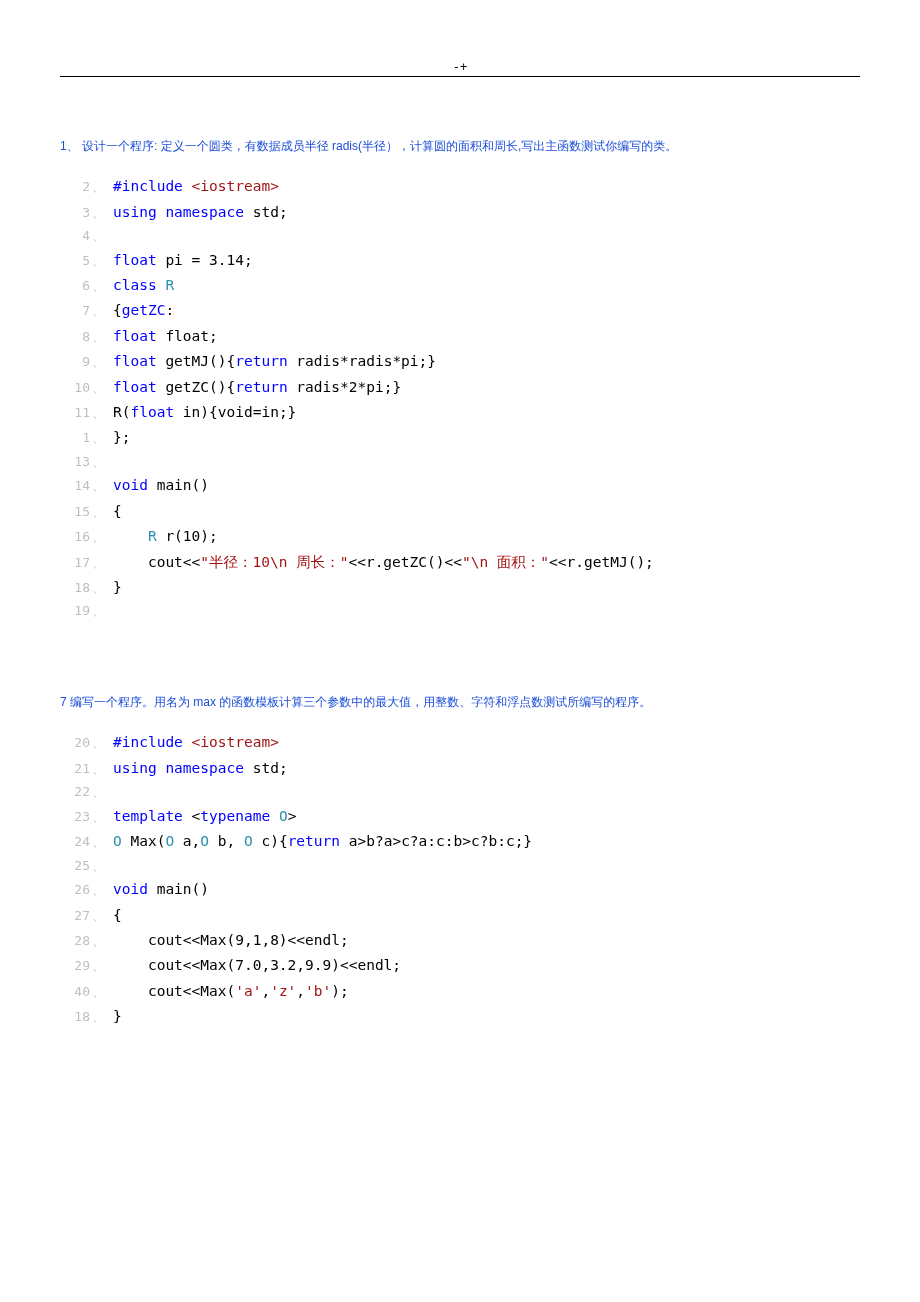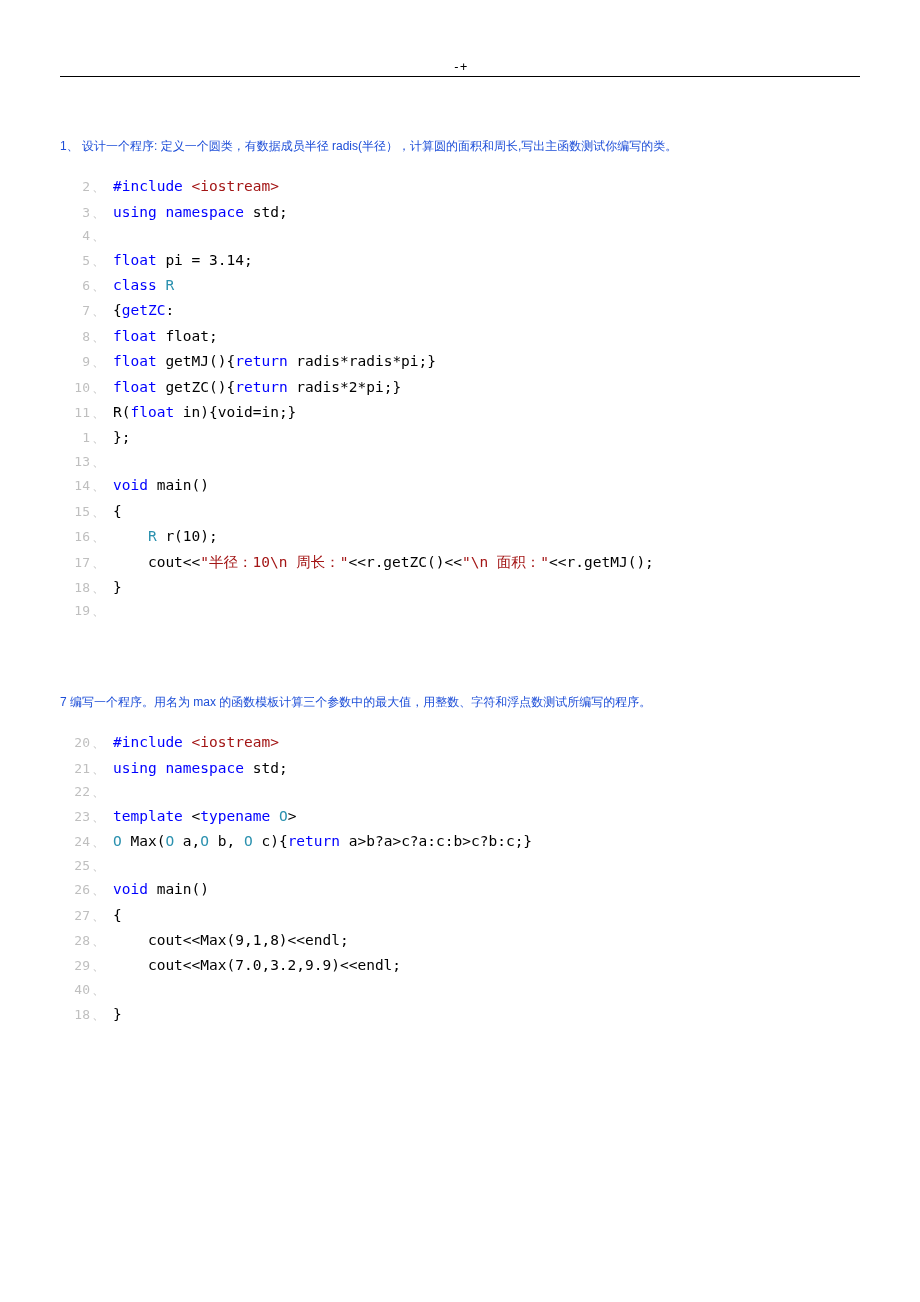--- a/index.html
+++ b/index.html
@@ -210,20 +210,21 @@
         <span class="code-text"><span class="blk">    cout&lt;&lt;Max(9,1,8)&lt;&lt;endl;</span></span>
       </div>
       <div class="code-line">
         <span class="ln">29</span>
         <span class="sep">、</span>
         <span class="code-text"><span class="blk">    cout&lt;&lt;Max(7.0,3.2,9.9)&lt;&lt;endl;</span></span>
       </div>
       <div class="code-line">
         <span class="ln">40</span>
         <span class="sep">、</span>
+        <span class="code-text"><span class="blk">    cout&lt;&lt;Max(</span><span class="str">'a'</span><span class="blk">,</span><span class="str">'z'</span><span class="blk">,</span><span class="str">'b'</span><span class="blk">);</span></span>
       </div>
       <div class="code-line">
         <span class="ln">18</span>
         <span class="sep">、</span>
         <span class="code-text"><span class="blk">}</span></span>
       </div>
     </div>
 
 </div>
 

